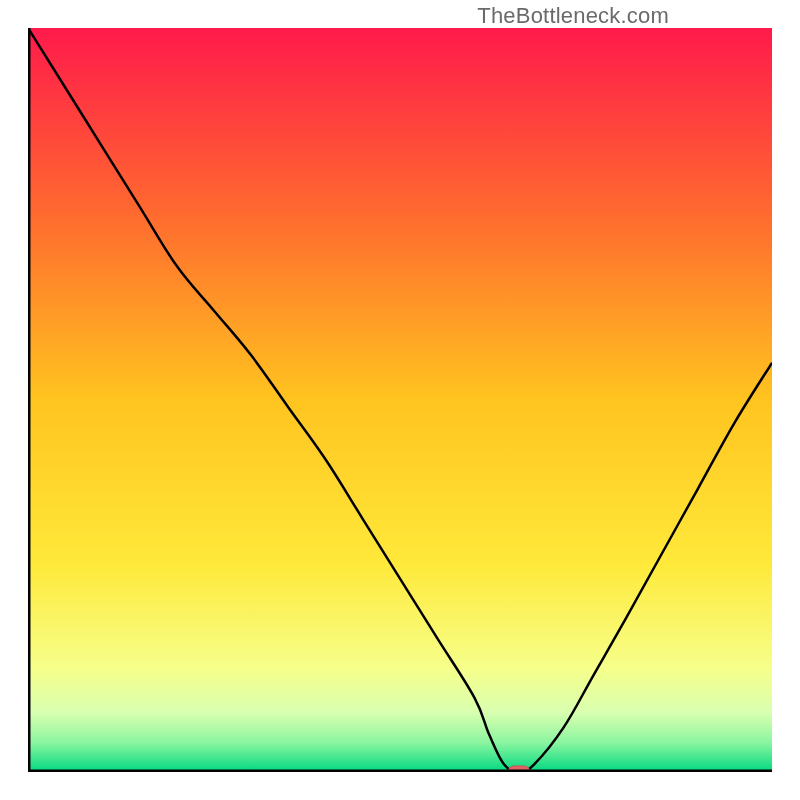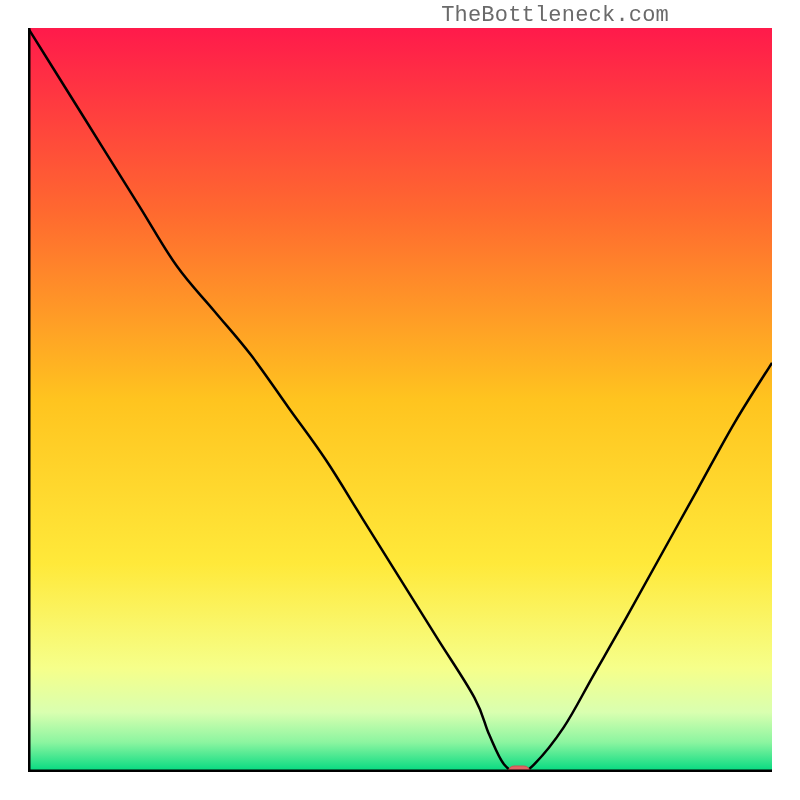--- a/index.html
+++ b/index.html
@@ -7,21 +7,20 @@
     padding: 0;
     width: 800px;
     height: 800px;
     background: #ffffff;
     font-family: Arial, Helvetica, sans-serif;
   }
   .root {
     position: relative;
     width: 681px;
     height: 800px;
-    font-family: Liberation Mono, monospace;
   }
   .watermark {
     position: absolute;
     top: 3px;
     right: 12px;
     font-size: 22px;
     font-weight: 500;
     color: #6a6a6a;
     z-index: 20;
     letter-spacing: 0.2px;

